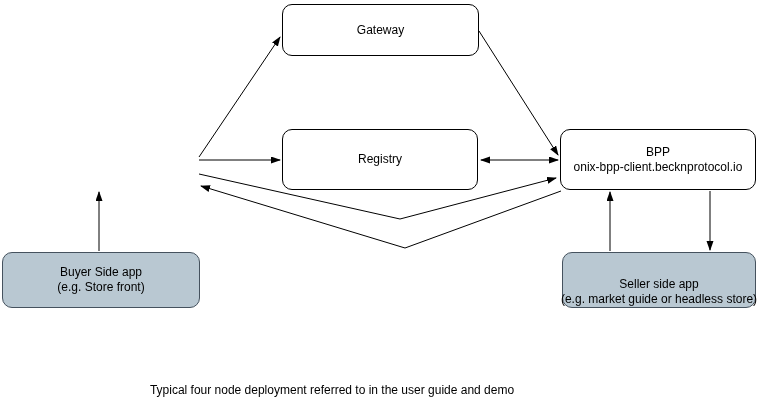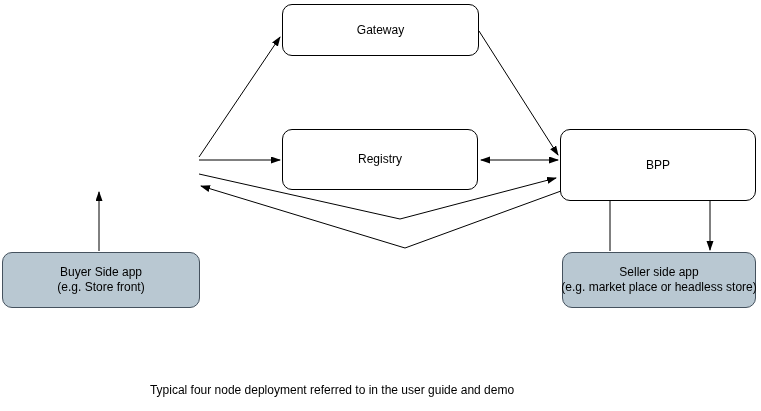--- a/index.html
+++ b/index.html
@@ -40,23 +40,23 @@
     background: var(--node_fill, #fff);
     border: 1px solid var(--node_border, #000);
   }
   .node.app {
     background: var(--app_fill, #b9c8d2);
     border: 1px solid var(--app_border, #45525e);
   }
   #node-gateway  { left: 282px; top: 4px;   width: 197px; height: 52px; }
   #node-bap      { left: 2px;   top: 129px; width: 196px; height: 61px; }
   #node-registry { left: 282px; top: 129px; width: 196px; height: 61px; }
-  #node-bpp      { left: 560px; top: 129px; width: 196px; height: 72px; }
+  #node-bpp      { left: 560px; top: 129px; width: 196px; height: 61px; }
   #node-buyer    { left: 2px;   top: 252px; width: 198px; height: 56px; }
-  #node-seller   { left: 562px; top: 252px; width: 194px; height: 56px; }
+  #node-seller   { left: 562px; top: 252px; width: 194px; height: 56px; justify-content: flex-end; }
   .caption {
     position: absolute;
     left: 0; top: 382px;
     width: 664px;
     text-align: center;
     font-size: 12px;
     line-height: 16px;
   }
 </style>
 </head>
@@ -94,27 +94,28 @@
     <div>Gateway</div>
   </div>
 
 
   <div class="node service" id="node-registry">
     <div>Registry</div>
   </div>
 
   <div class="node service" id="node-bpp">
     <div>BPP</div>
+    <div>onix-bpp-client.becknprotocol.io</div>
   </div>
 
   <div class="node app" id="node-buyer">
     <div>Buyer Side app</div>
     <div>(e.g. Store front)</div>
   </div>
 
   <div class="node app" id="node-seller">
     <div>Seller side app</div>
-    <div>(e.g. market place or headless store)</div>
+    <div>(e.g. market guide or headless store)</div>
   </div>
 
   <div class="caption">Typical four node deployment referred to in the user guide and demo</div>
 
 </div>
 
 </body></html>

